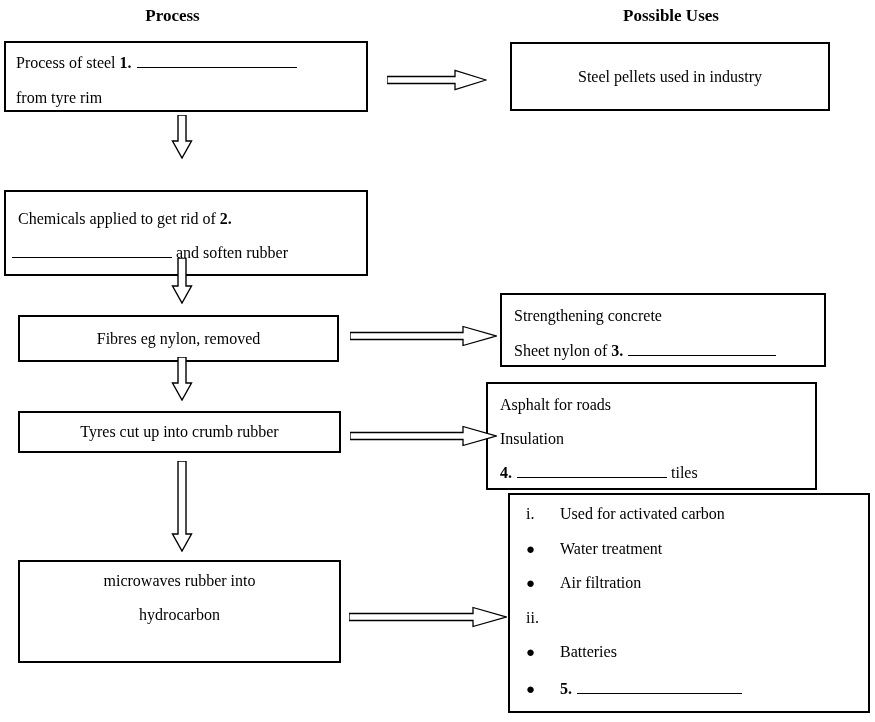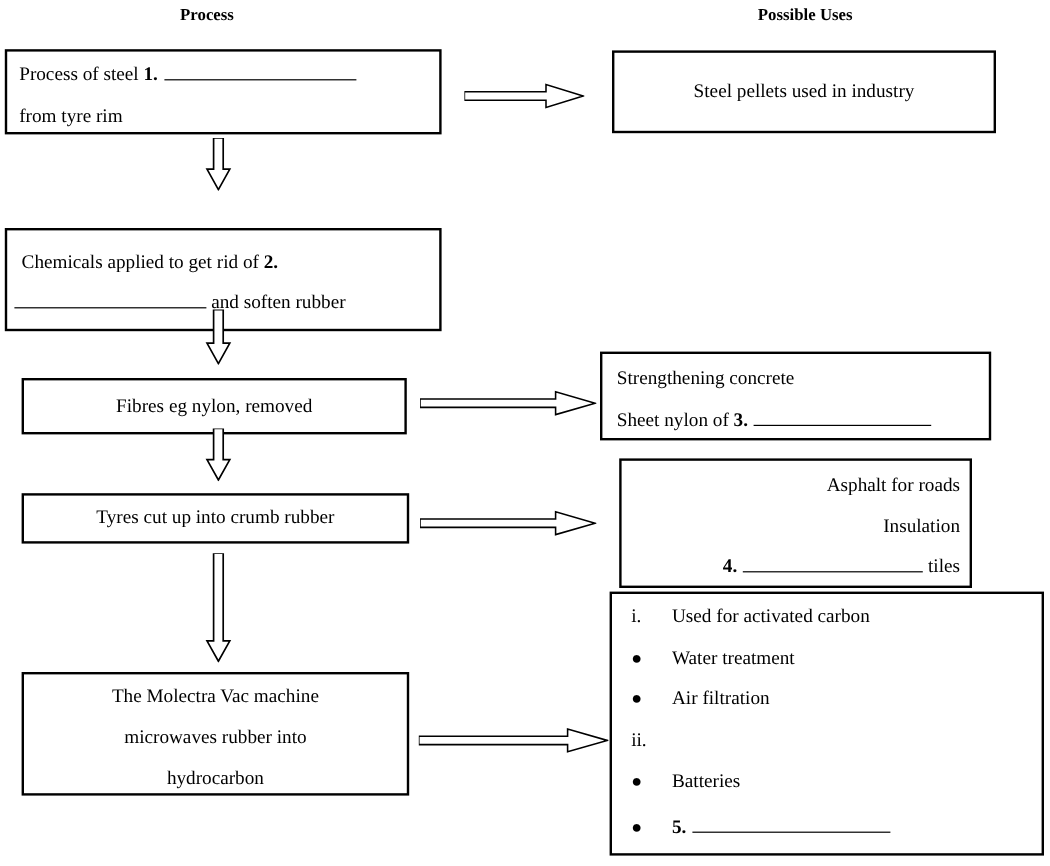--- a/index.html
+++ b/index.html
@@ -1,38 +1,38 @@
 <!DOCTYPE html>
 <html><head>
 <meta charset="utf-8">
 <style>
   html,body { margin:0; padding:0; background:#ffffff; }
   .canvas {
     position:relative; width:875px; height:722px; background:#ffffff;
     font-family:"Liberation Serif","DejaVu Serif",serif;
     font-size:16px; color:#000;
   }
-  .hdr { position:absolute; font-weight:bold; font-size:14px; text-align:center; }
+  .hdr { position:absolute; font-weight:bold; font-size:17px; text-align:center; }
   .box { position:absolute; border:2px solid #000; box-sizing:border-box; background:#fff; }
   .center-flex { display:flex; align-items:center; justify-content:center; text-align:center; }
   .bold { font-weight:bold; }
   .blank {
     display:inline-block; border-bottom:1px solid #000; height:15px;
     margin:0 4px 0 5px; vertical-align:baseline;
   }
   .w160 { width:160px; } .w148 { width:148px; } .w150 { width:150px; } .w165 { width:165px; }
   .pull { margin-left:-6px; }
   .pbox1 { left:4px;  top:41px;  width:364px; height:71px;  padding:2px 8px 0 10px; line-height:35px; }
   .pbox2 { left:4px;  top:170px; width:364px; height:86px;  padding:10px 8px 0 12px; line-height:34px;margin-top:20px; }
   .pbox3 { left:18px; top:315px; width:321px; height:47px; }
   .pbox4 { left:18px; top:411px; width:323px; height:42px; }
   .pbox5 { left:18px; top:560px; width:323px; height:103px; text-align:center; padding-top:2px; line-height:34px; }
   .ubox1 { left:510px; top:42px;  width:320px; height:69px; }
   .ubox2 { left:500px; top:293px; width:326px; height:74px;  padding:3px 24px 0 12px; line-height:35px; }
-  .ubox3 { left:516px; top:382px; width:294px; height:108px; padding:4px 8px 0 12px; line-height:34px;text-align:right; }
+  .ubox3 { left:486px; top:382px; width:331px; height:108px; padding:4px 8px 0 12px; line-height:34px; }
   .ubox4 { left:508px; top:493px; width:362px; height:220px; padding:10px 0 0 16px; }
   .lrow { display:flex; align-items:baseline; height:34.5px; }
   .marker { width:34px; flex:none; }
   .bullet { font-size:15px; }
   .arrow { position:absolute; display:block; }
 </style>
 </head>
 <body>
 
 <div class="canvas">
@@ -67,21 +67,20 @@
     <span>Tyres cut up into crumb rubber</span>
   </div>
 
   <div class="box ubox3">
     <div>Asphalt for roads</div>
     <div>Insulation</div>
     <div><span class="bold">4.</span><span class="blank w150"></span><span>tiles</span></div>
   </div>
 
   <div class="box pbox5">
-    <div>The Molectra Vac machine</div>
     <div>microwaves rubber into</div>
     <div>hydrocarbon</div>
   </div>
 
   <div class="box ubox4">
     <div class="lrow">
         <span class="marker">i.</span>
         <span>Used for activated carbon</span>
       </div>
     <div class="lrow">

